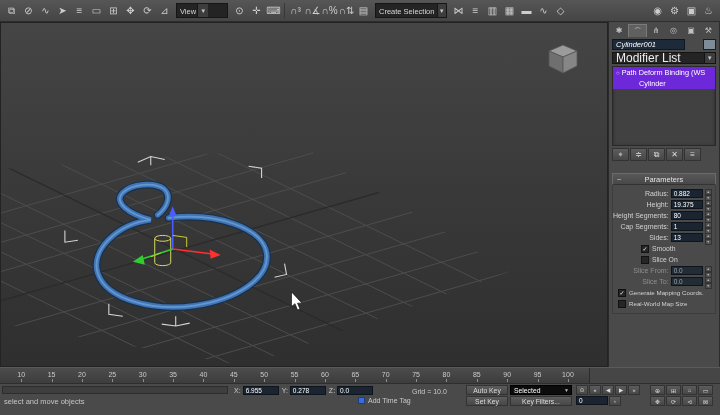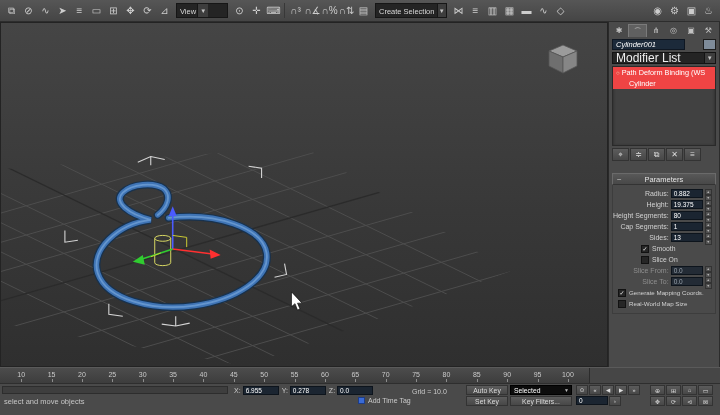--- a/index.html
+++ b/index.html
@@ -31,22 +31,22 @@
   .cp-tab { flex:1; height:13px; display:flex; align-items:center; justify-content:center; color:#c2c2c2; font-size:8px; }
   .cp-tab.active { background:#606060; border:1px solid #7a7a7a; border-bottom:none; }
   .cp-name-row { display:flex; gap:18px; margin:2px 3px;font-style:italic; }
   .cp-name { flex:1; height:11px; background:#1c2a3a; border:1px solid #0f1722; color:#fff; font-size:7.5px; display:flex; align-items:center; padding:0 3px; }
   .cp-swatch { width:13px; height:11px; background:#7e8b99; border:1px solid #1d1d1d; }
   .cp-modlist { display:flex; height:12px; margin:0 3px 2px 3px; background:#242424; border:1px solid #131313; }
   .cp-modlist .val { flex:1; color:#eee; font-size:12px; display:flex; align-items:center; padding:0 3px;text-align:right; }
   .cp-modlist .arr { width:11px; background:#3d3d3d; border-left:1px solid #131313; display:flex; align-items:center; justify-content:center; font-size:6px; color:#c5c5c5; }
   .cp-stack { margin:0 3px; height:80px; background:#414141; border:1px solid #2a2a2a; box-shadow:inset 0 1px 3px rgba(0,0,0,.45); overflow:hidden; }
   .stack-item { height:11px; display:flex; align-items:center; gap:2px; padding:0 3px; font-size:7.3px; color:#fff; white-space:nowrap; overflow:hidden; }
-  .stack-item.selected { background:#ef4444; }
-  .stack-item.indent { padding-left:16px; }
+  .stack-item.selected { background:#6d28d9; }
+  .stack-item.indent { padding-left:26px; }
   .stack-item .bulb-i { display:none; font-size:6px; color:#e9e9c2; }
   .stack-item.bulb .bulb-i { display:inline; }
   .stack-tools { display:flex; gap:1px; margin:2px 3px; }
   .stack-tool { width:17px; height:13px; background:linear-gradient(#5c5c5c,#474747); border:1px solid #333; color:#ddd; font-size:8px; display:flex; align-items:center; justify-content:center; }
   .rollout { margin:12px 3px 0 3px; }
   .rollout-head { height:12px; background:linear-gradient(#585858,#484848); border:1px solid #6a6a6a; border-bottom-color:#333; display:flex; align-items:center; justify-content:center; position:relative; font-size:7.5px; color:#e3e3e3; }
   .rollout-head .minus { position:absolute; left:4px; font-size:8px; color:#c8c8c8; }
   .rollout-body { border:1px solid #3d3d3d; border-top:none; padding:3px 0 4px 0; background:#4a4a4a; }
   .prow { display:flex; align-items:center; justify-content:flex-end; height:11px; padding-right:3px; gap:2px; }
   .prow .lbl { font-size:7px; color:#d2d2d2; white-space:nowrap; }

